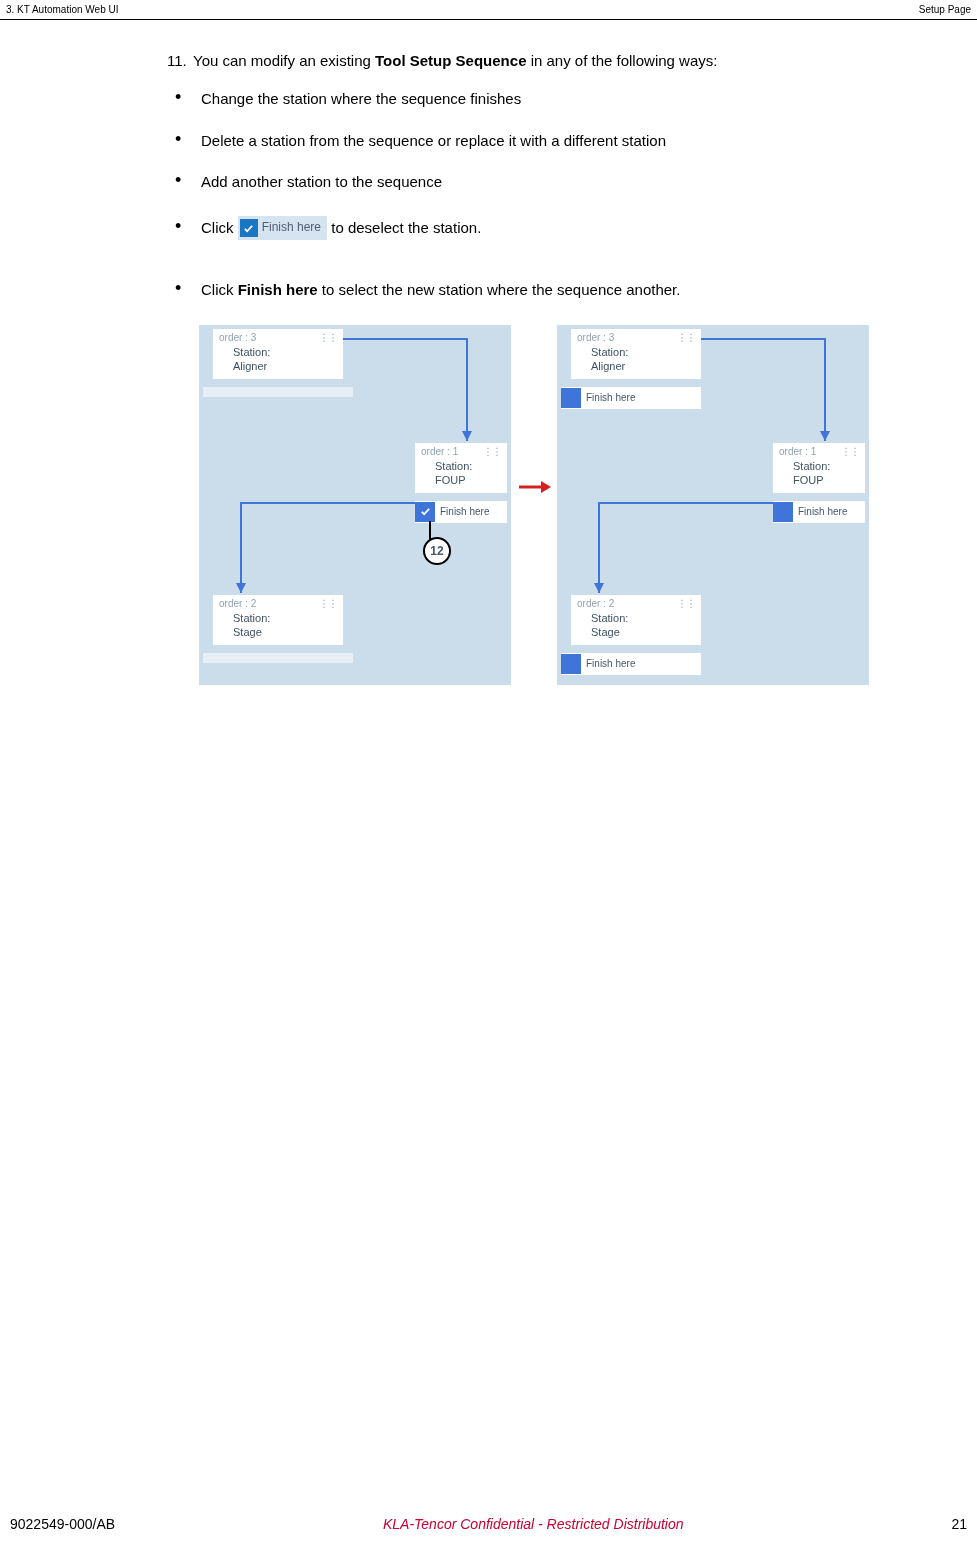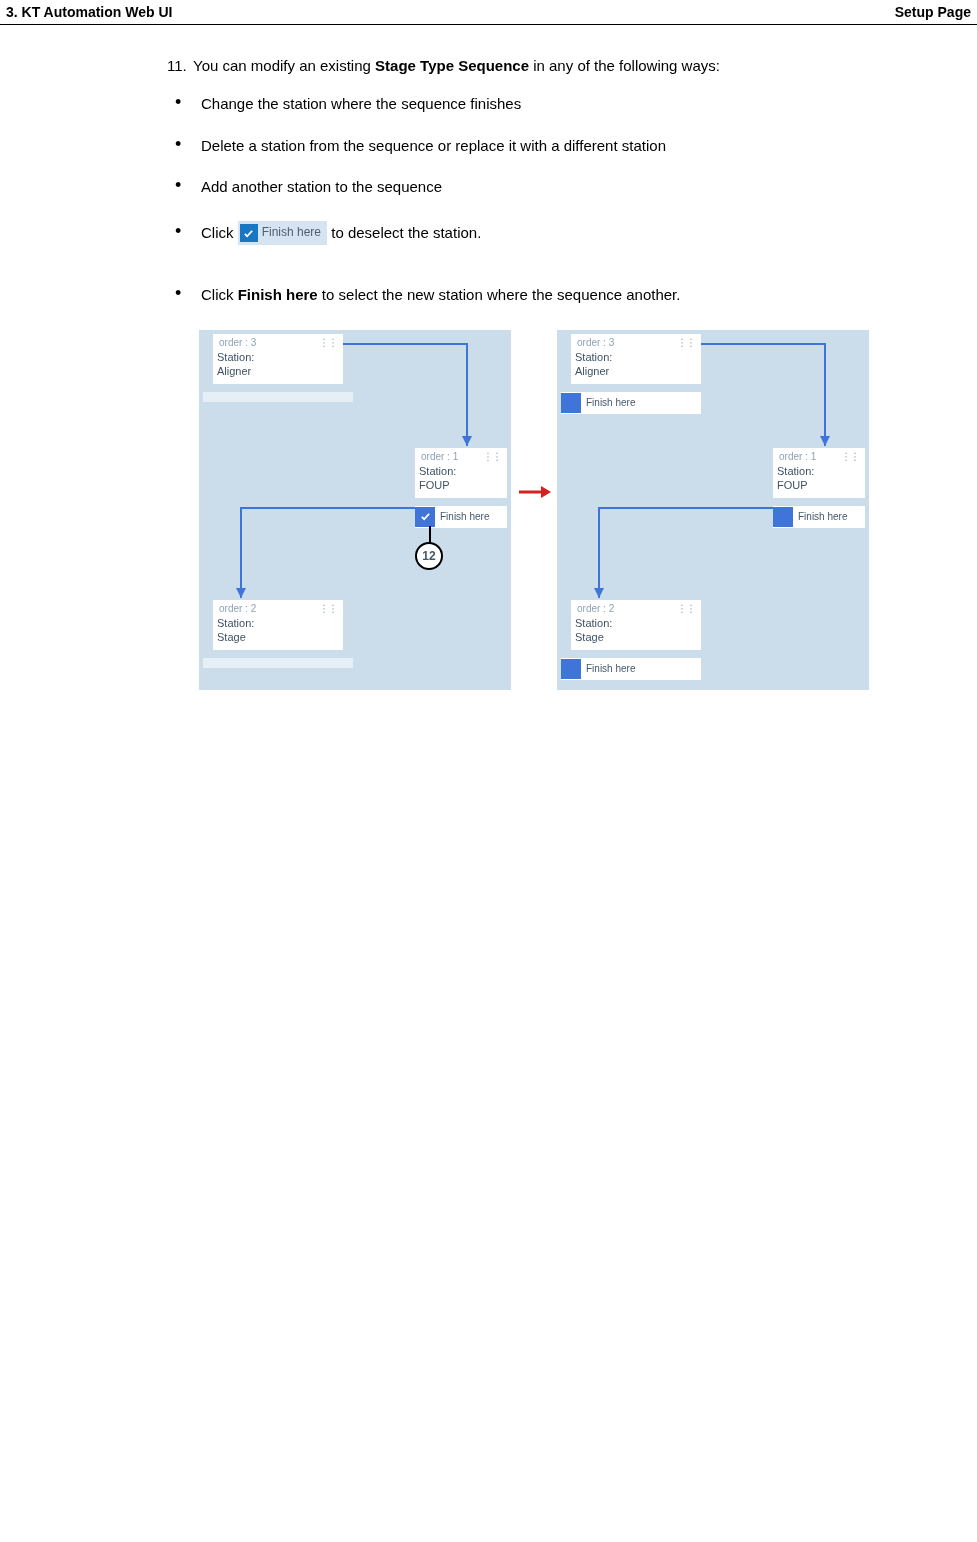--- a/index.html
+++ b/index.html
@@ -15,22 +15,21 @@
   .page {
     width: 977px;
     height: 1542px;
     position: relative;
   }
   .header {
     display: flex;
     justify-content: space-between;
     padding: 4px 6px 4px 6px;
     border-bottom: 1.5px solid #000;
-    font-size: 14px;
-    font-weight: bold;
+    font-size: 10px;
   }
   .content {
     padding: 30px 60px 0 135px;
   }
   .list-item {
     display: flex;
     margin-bottom: 12px;
     line-height: 1.45;
     margin-left: 32px;
   }
@@ -105,21 +104,21 @@
     display: flex;
     justify-content: space-between;
     align-items: center;
   }
   .card .chead .dots {
     color: #8fa2b3;
     font-size: 10px;
     letter-spacing: -1px;
   }
   .card .cstation {
-    padding: 2px 6px 6px 4px;
+    padding: 2px 6px 6px 20px;
     line-height: 1.25;
     color: #3f5264;
   }
   .fh-row {
     position: absolute;
     background: #fff;
     display: flex;
     align-items: center;
     height: 22px;
     font-size: 10px;
@@ -184,21 +183,21 @@
 <div class="header">
   <span>3. KT Automation Web UI</span>
   <span>Setup Page</span>
 </div>
 
 <div class="content">
 
   <div class="list-item">
     <div class="num">11.</div>
     <div class="body-text">
-      <span>You can modify an existing </span><b>Stage Type Sequence</b><span> in any of the following ways:</span>
+      <span>You can modify an existing </span><b>Tool Setup Sequence</b><span> in any of the following ways:</span>
     </div>
   </div>
   <div class="sub-list">
     <div class="sub-item">
       <div class="bullet">•</div>
       <div class="sub-body">Change the station where the sequence finishes</div>
     </div>
     <div class="sub-item">
       <div class="bullet">•</div>
       <div class="sub-body">Delete a station from the sequence or replace it with a different station</div>
@@ -265,21 +264,21 @@
       <div class="fh-row" style="left:216px; top:176px; width:92px;">
         <span class="sq sq-blue">
           <svg width="11" height="11" viewBox="0 0 24 24" fill="none" stroke="#fff" stroke-width="4">
                 <polyline points="4,13 9,18 20,6"></polyline>
               </svg>
         </span>
         <span>Finish here</span>
       </div>
 
       <div class="callout-line" style="left:230px; top:196px; width:2px; height:18px;"></div>
-      <div class="callout" style="left:216px; top:212px;">
+      <div class="callout" style="left:224px; top:212px;">
         <span>12</span>
       </div>
 
       <div class="card" style="left:14px; top:270px; width:130px;">
         <div class="chead">
               <span>order : 2</span>
               <span class="dots">⋮⋮</span>
             </div>
         <div class="cstation"><span>Station:</span><br><span>Stage</span></div>
       </div>
@@ -334,14 +333,19 @@
       </div>
       <div class="fh-row" style="left:4px; top:328px; width:140px;">
         <span class="sq sq-plain"></span>
         <span>Finish here</span>
       </div>
     </div>
 
   </div>
 </div>
 
-
+<div class="footer">
+  <span>9022549-000/AB</span>
+  <span class="conf">KLA-Tencor Confidential - Restricted Distribution</span>
+  <span>21</span>
 </div>
 
+</div>
+
 </body></html>

